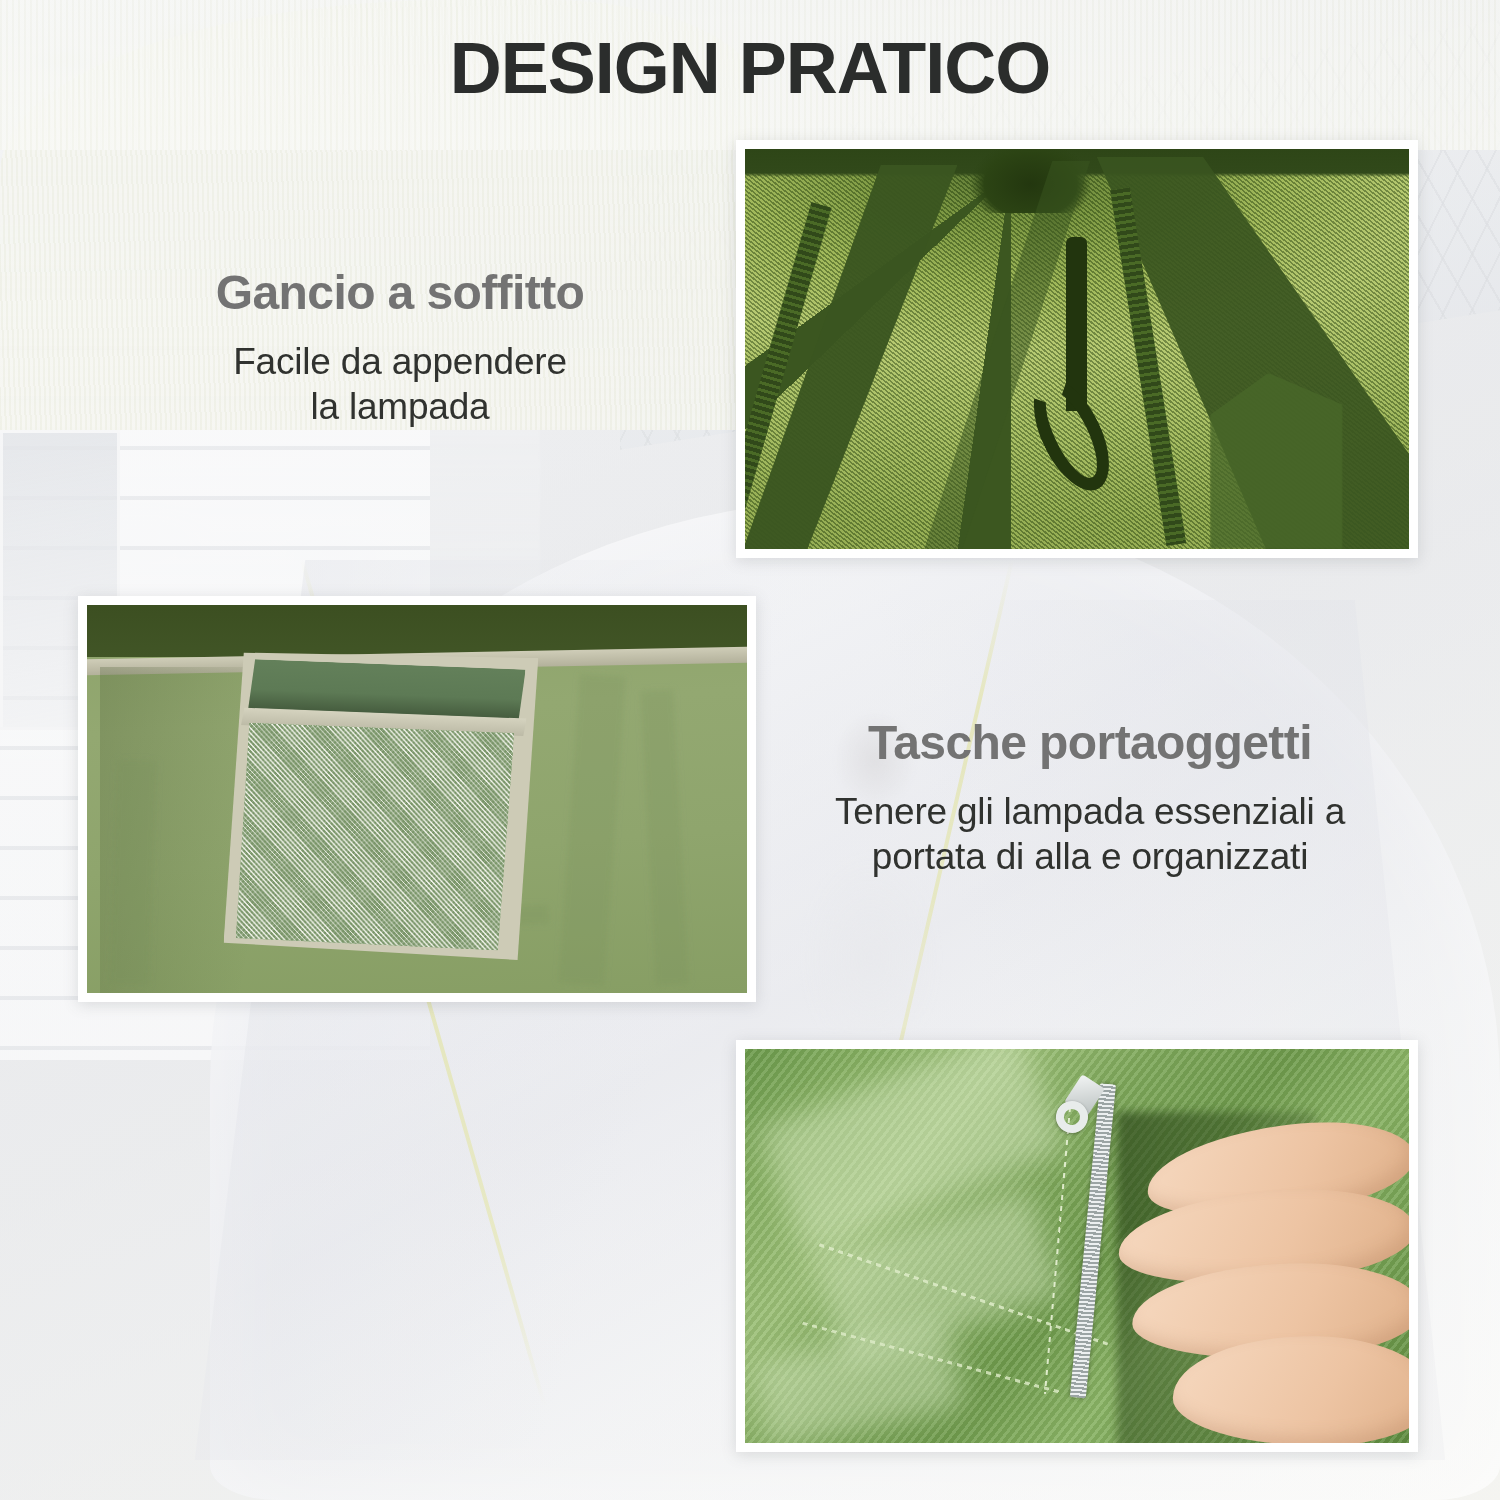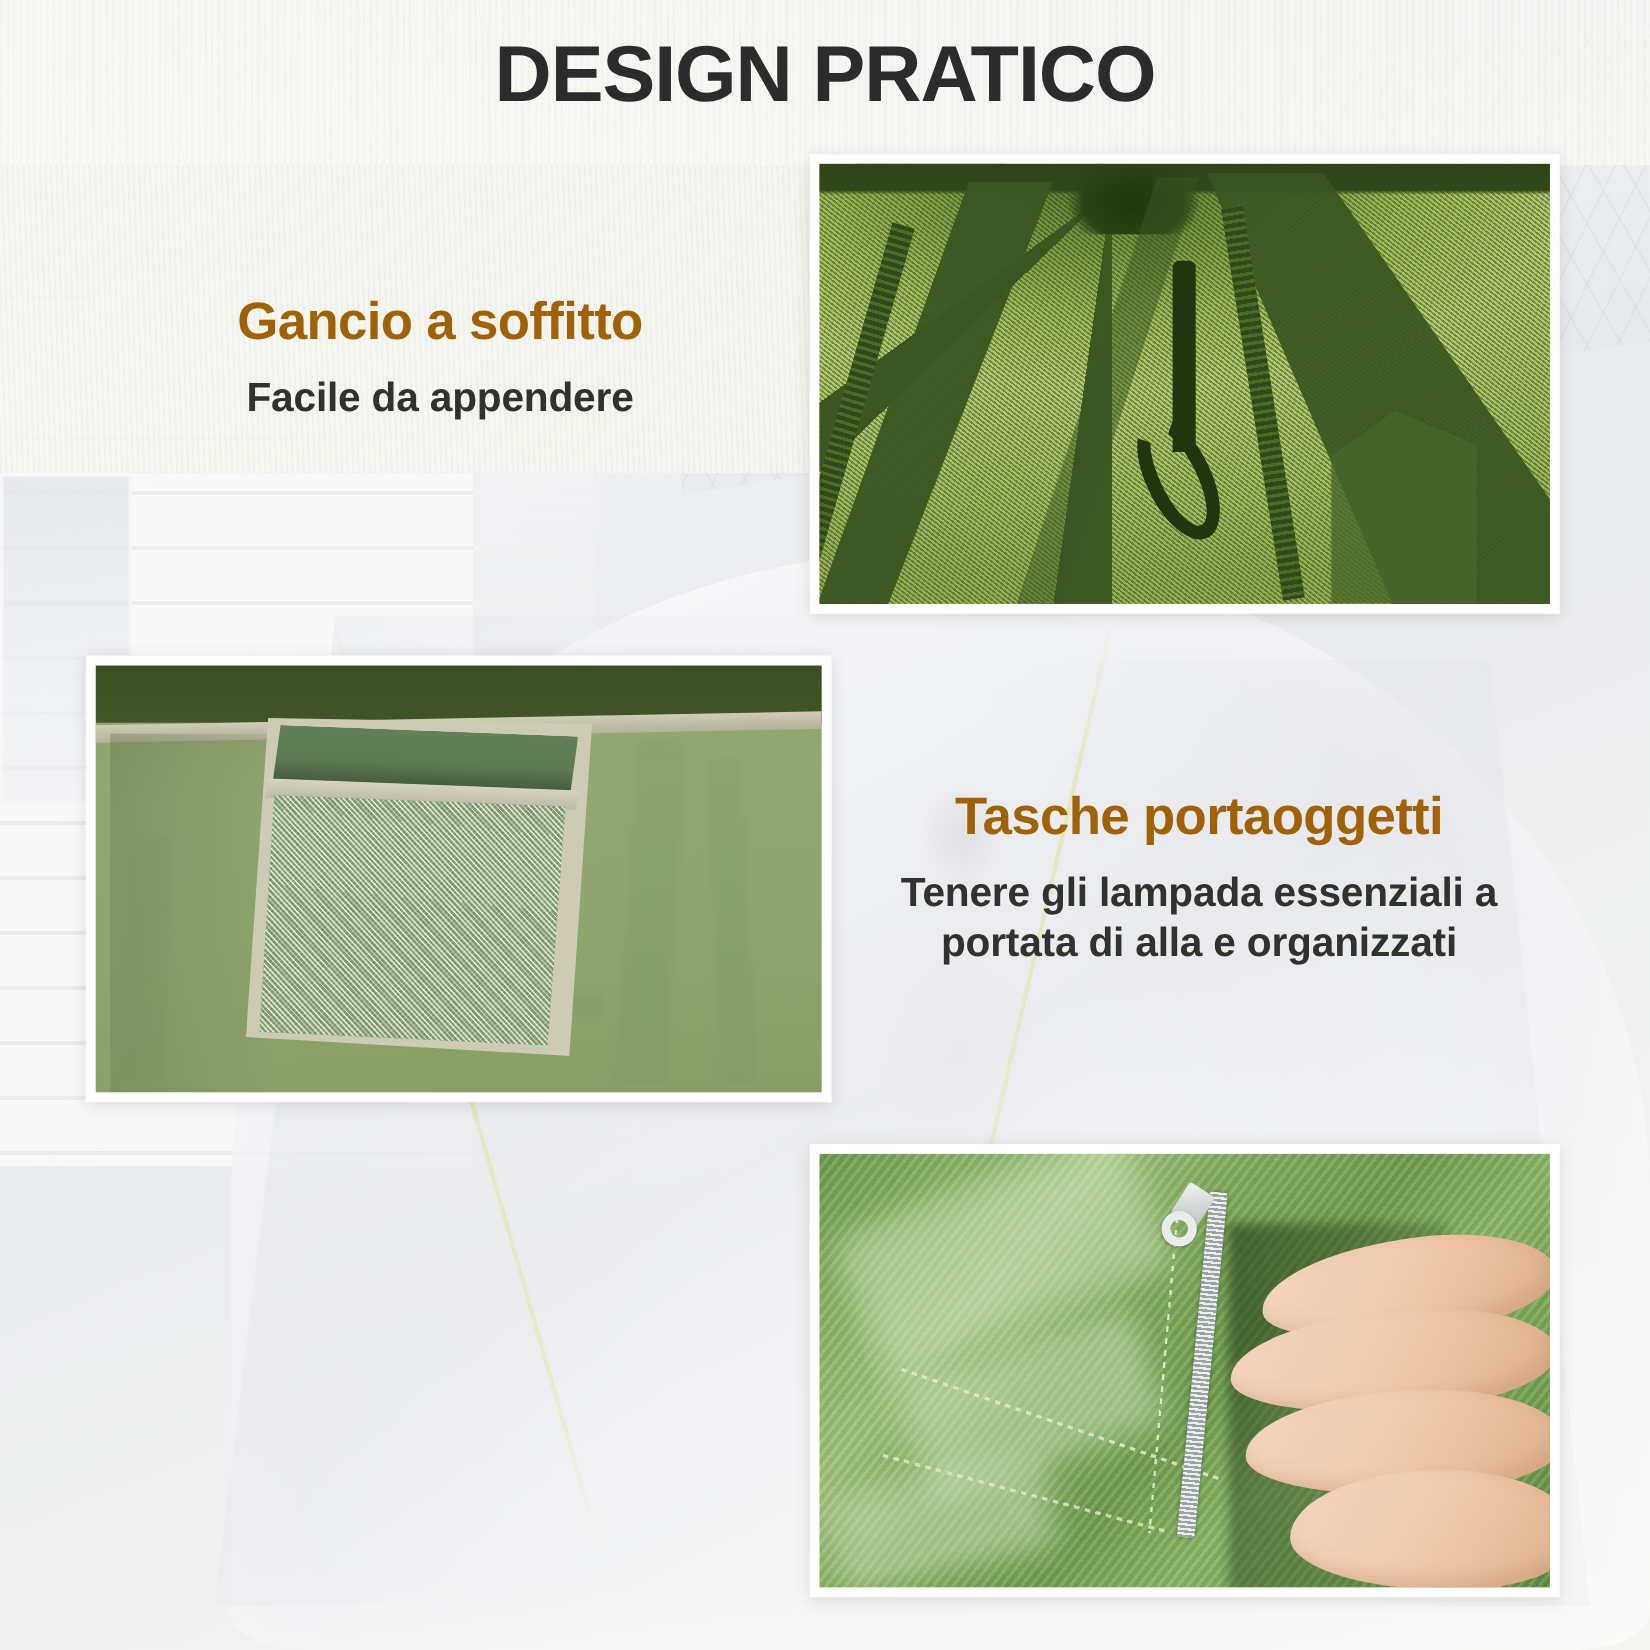--- a/index.html
+++ b/index.html
@@ -366,27 +366,27 @@
     box-shadow:inset -6px -8px 16px rgba(180,128,96,.30);
   }
   .zp-f1 { left:16%; top:6%;  width:78%; height:24%; transform:rotate(-7deg); }
   .zp-f2 { left:8%;  top:24%; width:86%; height:25%; transform:rotate(-4deg); }
   .zp-f3 { left:12%; top:44%; width:84%; height:26%; transform:rotate(-2deg); }
   .zp-f4 { left:24%; top:64%; width:76%; height:30%; transform:rotate(1deg); }
 
   
   .feature { position:absolute; text-align:center; }
   .feature .f-title {
-    font-size:48px; font-weight:700; color:#a16207;
+    font-size:48px; font-weight:700; color:#737373;
     letter-spacing:-.6px; line-height:1.06;
     white-space:nowrap;
   }
   .feature .f-desc {
     margin-top:20px;
-    font-size:37px; font-weight:700; color:#30322f;
+    font-size:37px; font-weight:400; color:#30322f;
     line-height:1.22; letter-spacing:-.2px;
   }
 
   #feat-hook   { left:140px; top:268px;  width:520px; }
   #feat-pocket { left:760px; top:718px;  width:660px; }
   #feat-port   { left:140px; top:1158px; width:520px; }
 </style>
 </head>
 <body>
 
@@ -464,20 +464,21 @@
         <div class="zp-finger zp-f3"></div>
         <div class="zp-finger zp-f4"></div>
       </div>
     </div>
   </div>
 
   <div class="feature" id="feat-hook">
     <div class="f-title">Gancio a soffitto</div>
     <div class="f-desc">
       <div>Facile da appendere</div>
+      <div>la lampada</div>
     </div>
   </div>
 
   <div class="feature" id="feat-pocket">
     <div class="f-title">Tasche portaoggetti</div>
     <div class="f-desc">
       <div>Tenere gli lampada essenziali a</div>
       <div>portata di alla e organizzati</div>
     </div>
   </div>

